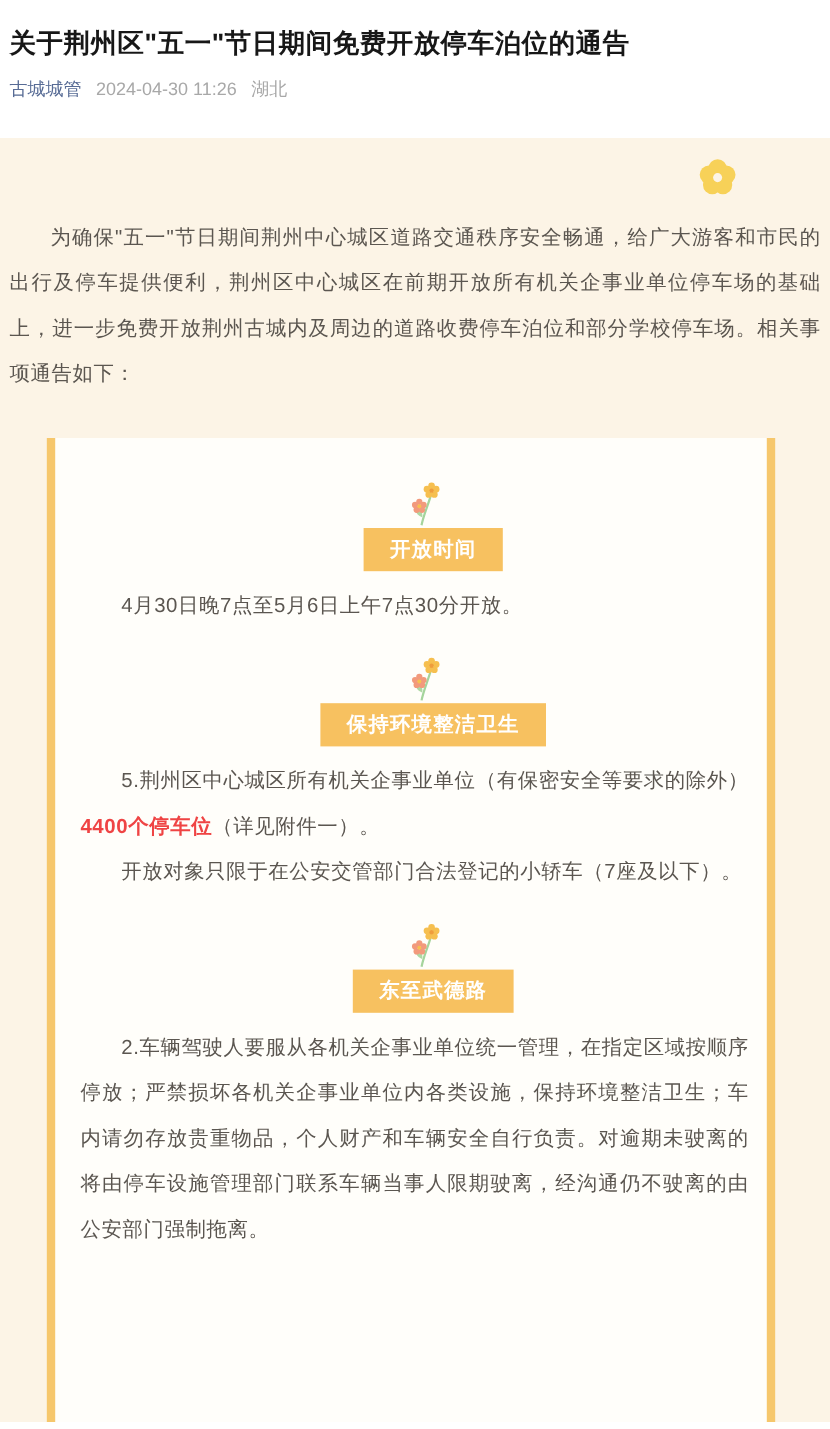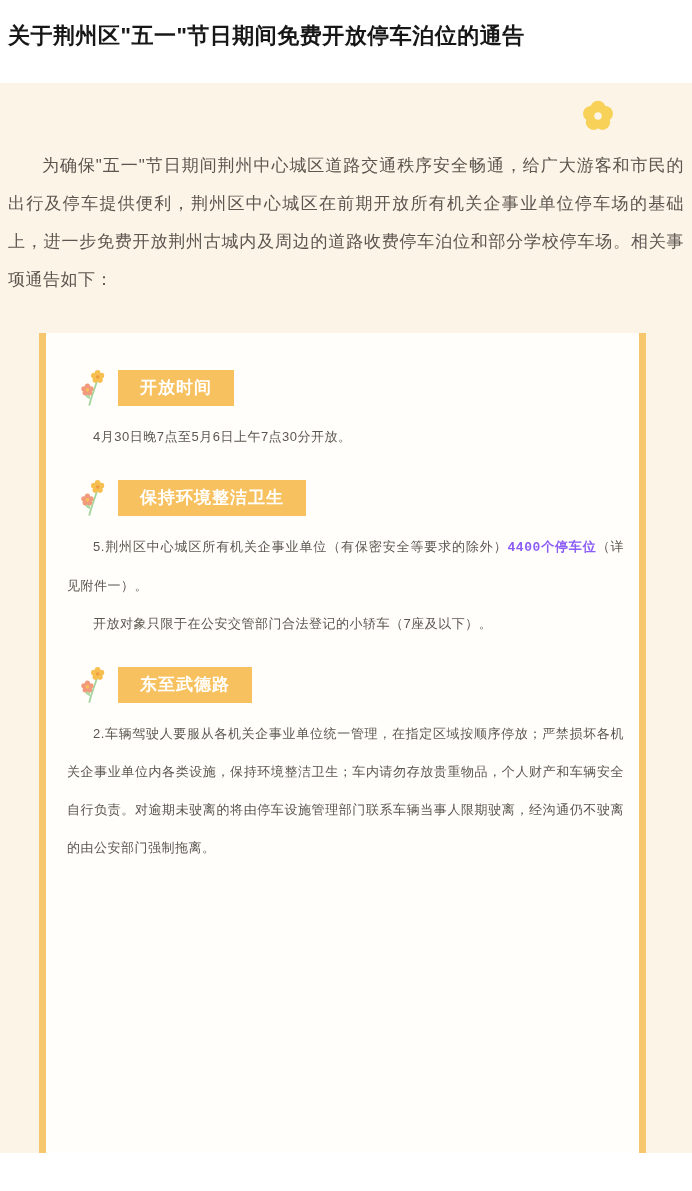--- a/index.html
+++ b/index.html
@@ -42,46 +42,50 @@
     background: #fffefa;
     border-left: 7px solid #f6c76c;
     border-right: 7px solid #f6c76c;
     padding: 13px 9px 40px 12px;
     min-height: 860px;
   }
   .card-section { margin-top: 6px; }
   .section-header {
     display: flex; align-items: center;
     margin: 22px 0 10px 22px;
+    flex-direction: column;
   }
   .sprig { width: 26px; height: 40px; display: inline-block; flex: 0 0 auto; }
   .badge {
     display: inline-block;
     margin-left: 12px;
     background: #f7c160;
     color: #ffffff;
     font-size: 17px; font-weight: 700;
     line-height: 36px; height: 36px;
     padding: 0 22px;
     letter-spacing: 1px;
   }
   .section-body { margin-top: 6px; }
   .para {
-    font-size: 13px; line-height: 38px; color: #5b5650;
+    font-size: 17px; line-height: 38px; color: #5b5650;
     text-align: justify; text-indent: 2em;
     margin: 0 6px 0 9px;
     letter-spacing: 0.5px;
   }
-  .hl { color: #8b5cf6; font-weight: 700; font-family: Liberation Mono, monospace; }
+  .hl { color: #ef4444; font-weight: 700; }
 </style>
 </head>
 <body>
 
 <header class="article-header">
   <h1 class="article-title">关于荆州区"五一"节日期间免费开放停车泊位的通告</h1>
+  <div class="byline">
+    <span class="account">古城城管</span><span class="time">2024-04-30 11:26</span><span class="region">湖北</span>
+  </div>
 </header>
 
 <div class="content-area">
   <svg class="deco-flower" viewBox="0 0 36 36" aria-hidden="true">
     <g fill="#f7d158">
       <circle cx="18" cy="10" r="8.2"></circle>
       <circle cx="25.6" cy="15.5" r="8.2"></circle>
       <circle cx="22.7" cy="24.5" r="8.2"></circle>
       <circle cx="13.3" cy="24.5" r="8.2"></circle>
       <circle cx="10.4" cy="15.5" r="8.2"></circle>

